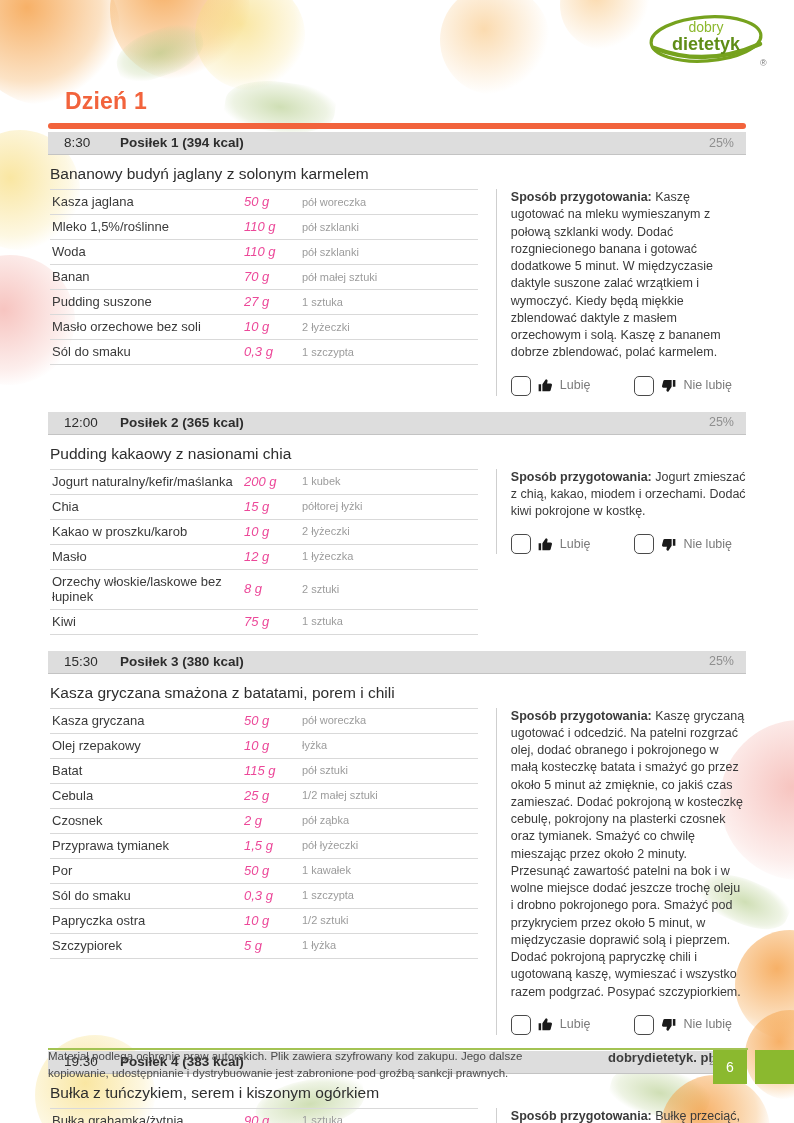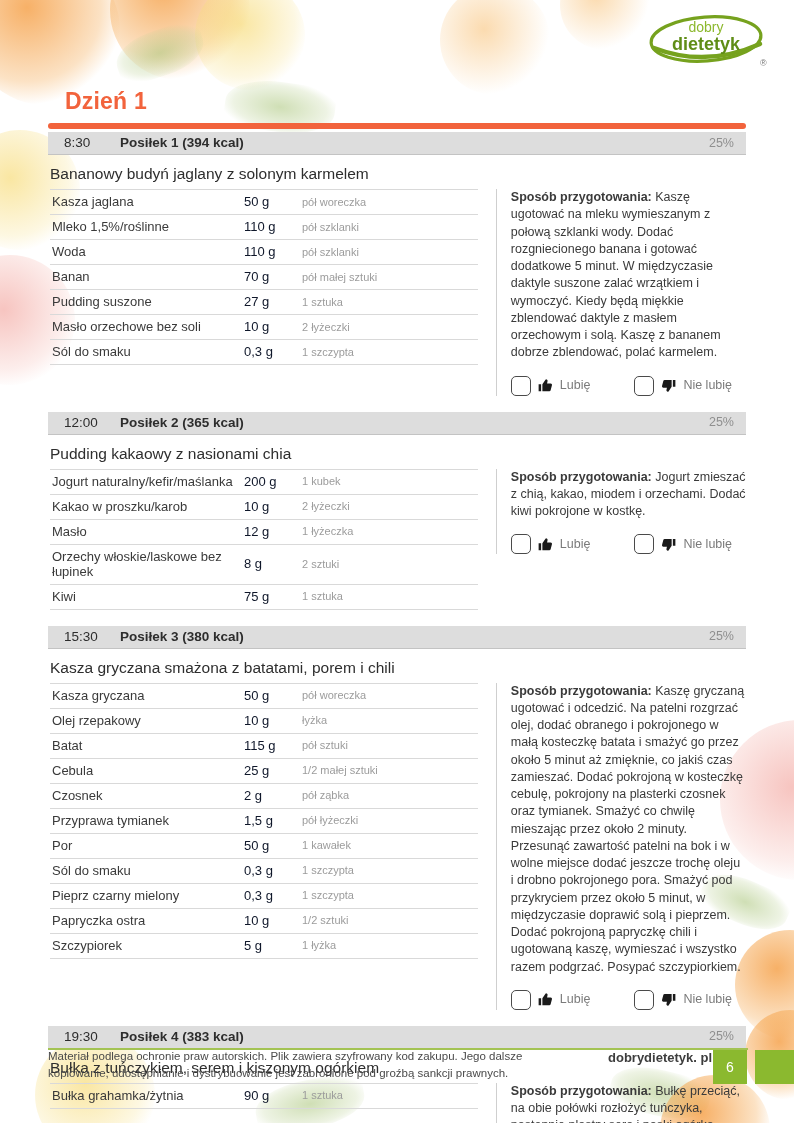--- a/index.html
+++ b/index.html
@@ -37,21 +37,21 @@
   }
   .meal-time { min-width:56px; }
   .meal-title { font-weight:600; }
   .meal-percent { margin-left:auto; color:#8f8f8f; font-size:12.5px; }
   .dish-name { margin:10px 0 6px 2px; font-size:15.5px; font-weight:normal; color:#2e2e2e; }
   .meal-body { display:flex; align-items:flex-start; }
   table.ingredients { width:442px; border-collapse:collapse; margin-left:2px; border-top:1px solid #d9d9d9; }
   table.ingredients tr { border-bottom:1px solid #d9d9d9; }
   table.ingredients td { padding:4px 2px 5px 2px; vertical-align:middle; }
   td.ing-name   { width:192px; font-size:13px; color:#3a3a3a; padding-left:8px; }
-  td.ing-amount { width:58px;  font-size:13px; color:#0f172a; }
+  td.ing-amount { width:58px;  font-size:13px; color:#ec4899;font-style:italic; }
   td.ing-measure{ font-size:11px; color:#9c9c9c; }
   .prep {
     margin-left:18px; padding-left:14px; border-left:1px solid #cfcfcf;
     width:258px; font-size:12.5px; color:#3a3a3a; line-height:1.38;
   }
   .prep-label { font-weight:bold; }
   .feedback { display:flex; gap:44px; margin-top:14px; align-items:center; }
   .fb { display:flex; align-items:center; gap:7px; }
   .checkbox {
     width:20px; height:20px; border:1.6px solid #4a4a4a; border-radius:5px;
@@ -200,20 +200,25 @@
     <h2 class="dish-name">Pudding kakaowy z nasionami chia</h2>
     <div class="meal-body">
       <table class="ingredients">
               <tbody>
   <tr>
     <td class="ing-name">Jogurt naturalny/kefir/maślanka</td>
     <td class="ing-amount">200 g</td>
     <td class="ing-measure">1 kubek</td>
   </tr>
 
+  <tr>
+    <td class="ing-name">Chia</td>
+    <td class="ing-amount">15 g</td>
+    <td class="ing-measure">półtorej łyżki</td>
+  </tr>
 
   <tr>
     <td class="ing-name">Kakao w proszku/karob</td>
     <td class="ing-amount">10 g</td>
     <td class="ing-measure">2 łyżeczki</td>
   </tr>
 
   <tr>
     <td class="ing-name">Masło</td>
     <td class="ing-amount">12 g</td>
@@ -310,25 +315,20 @@
     <td class="ing-amount">50 g</td>
     <td class="ing-measure">1 kawałek</td>
   </tr>
 
   <tr>
     <td class="ing-name">Sól do smaku</td>
     <td class="ing-amount">0,3 g</td>
     <td class="ing-measure">1 szczypta</td>
   </tr>
 
-  <tr>
-    <td class="ing-name">Pieprz czarny mielony</td>
-    <td class="ing-amount">0,3 g</td>
-    <td class="ing-measure">1 szczypta</td>
-  </tr>
 
   <tr>
     <td class="ing-name">Papryczka ostra</td>
     <td class="ing-amount">10 g</td>
     <td class="ing-measure">1/2 sztuki</td>
   </tr>
 
   <tr>
     <td class="ing-name">Szczypiorek</td>
     <td class="ing-amount">5 g</td>

